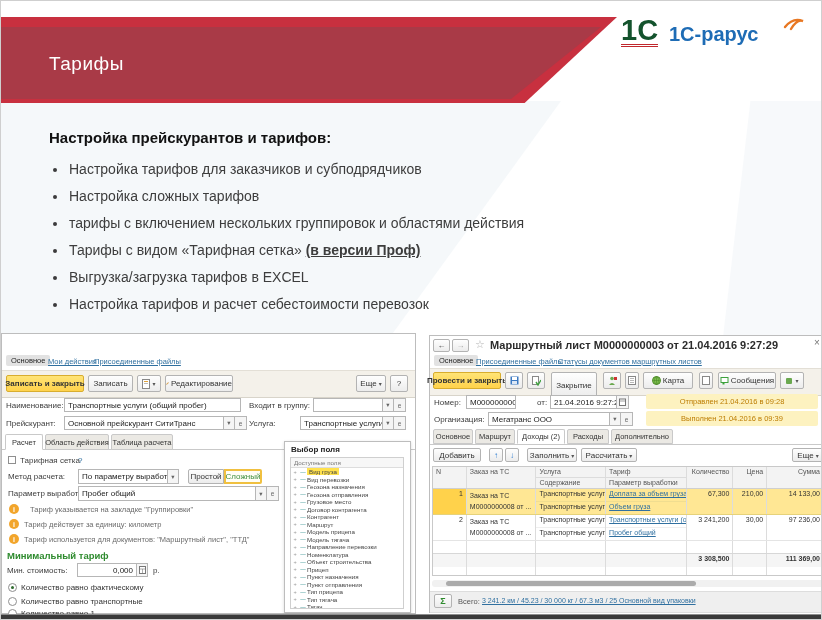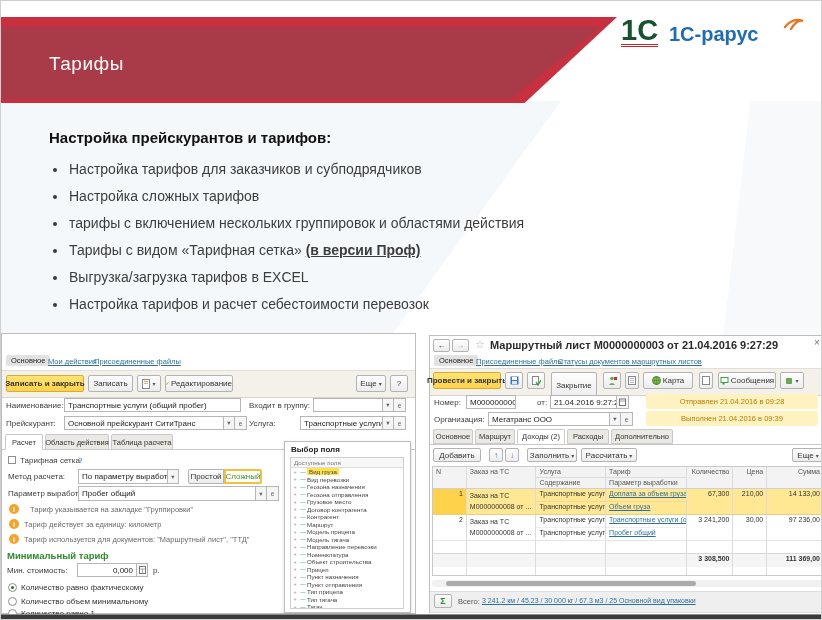--- a/index.html
+++ b/index.html
@@ -170,21 +170,21 @@
           <rect x="0.5" y="0.5" width="6" height="7" fill="#fff" stroke="#777"></rect>
           <line x1="1" y1="3" x2="6" y2="3" stroke="#777" stroke-width=".6"></line>
           <line x1="3.5" y1="3" x2="3.5" y2="7" stroke="#777" stroke-width=".6"></line>
         </svg>
     </div>
     <div class="lbl" style="left:151px;top:232px;">р.</div>
 
     <div class="radio sel" style="left:6px;top:249px;"></div>
     <div class="rlbl" style="left:19px;top:249px;">Количество равно фактическому</div>
     <div class="radio" style="left:6px;top:263px;"></div>
-    <div class="rlbl" style="left:19px;top:263px;">Количество объем минимальному</div>
+    <div class="rlbl" style="left:19px;top:263px;">Количество равно транспортные</div>
     <div class="radio" style="left:6px;top:275px;"></div>
     <div class="rlbl" style="left:19px;top:275px;">Количество равно 1</div>
   </div>
 
   <div class="win" style="left:283px;top:440px;width:127px;height:172px;z-index:5;box-shadow:0 1px 3px rgba(0,0,0,.15);">
     <div class="abs" style="left:6px;top:3px;font-size:8px;font-weight:bold;color:#222;">Выбор поля</div>
     <div class="abs" style="left:5px;top:15px;width:114px;height:152px;border:1px solid #cfcfcf;box-sizing:border-box;overflow:hidden;">
       <div style="height:10px;background:#f7f7f7;border-bottom:1px solid #ddd;font-size:6.2px;color:#777;padding:1px 3px;box-sizing:border-box;">Доступные поля</div>
       <div class="fc-item">
           <span class="fc-plus">+</span>

